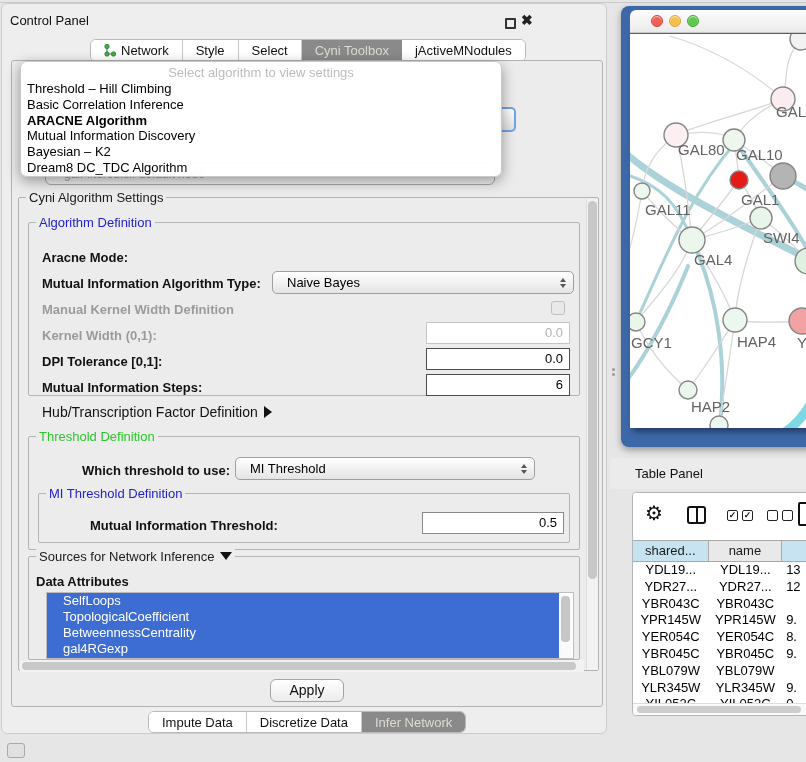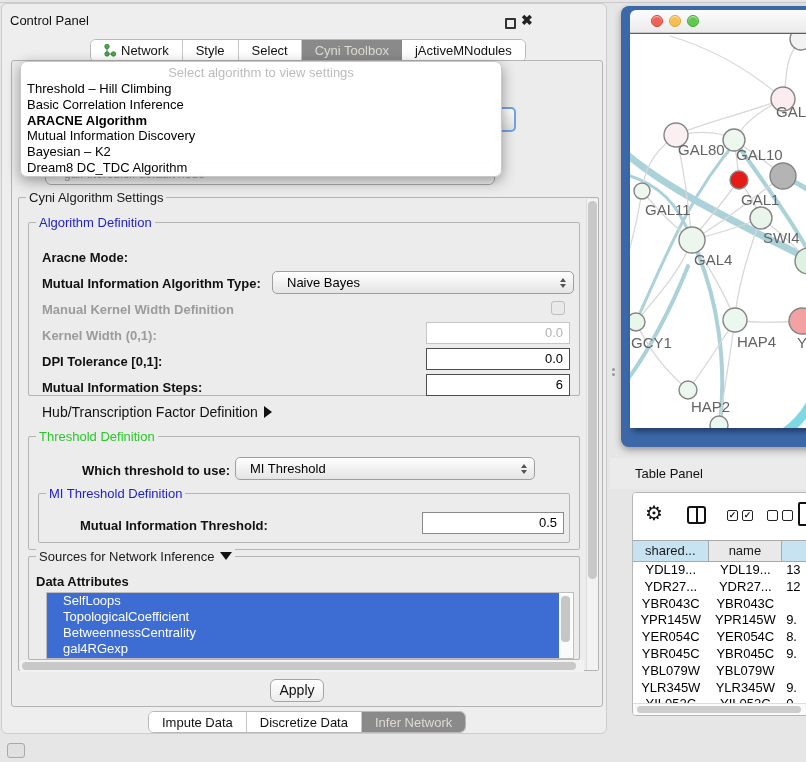--- a/index.html
+++ b/index.html
@@ -82,21 +82,21 @@
   .attr-item { font-size:13px; color:#fff; height:16px; line-height:16px; padding-left:16px; }
   .attr-sb { position:absolute; right:1px; top:1px; width:13px; height:64px; background:#fafafa; }
   .attr-thumb { position:absolute; left:2px; top:2px; width:9px; height:46px; background:#c6c6c6; border-radius:4px; }
 
   
   .v-scroll { position:absolute; left:584px; top:195px; width:12px; height:471px; background:#f2f2f2; border-left:1px solid #ddd; }
   .v-thumb  { position:absolute; left:1px; top:2px; width:9px; height:378px; background:#c8c8c8; border-radius:5px; }
   .h-scroll { position:absolute; left:18px; top:656px; width:564px; height:12px; background:#f2f2f2; }
   .h-thumb  { position:absolute; left:2px; top:2px; width:554px; height:8px; background:#c8c8c8; border-radius:4px; }
 
-  .apply-btn { position:absolute; left:268px; top:675px; width:54px; height:23px;
+  .apply-btn { position:absolute; left:268px; top:675px; width:74px; height:23px;
                background:linear-gradient(#ffffff,#ececec); border:1px solid #a5a5a5; border-radius:6px;
                font-size:14px; color:#111; text-align:center; line-height:21px; }
 
   .grip { position:absolute; left:7px; top:743px; width:18px; height:15px; background:#e0e0e0;
           border:1px solid #a9a9a9; border-radius:3px; }
   .divider-handle { position:absolute; left:612px; top:366px; width:4px; height:12px; }
   .divider-handle i { display:block; width:3px; height:3px; background:#9a9a9a; border-radius:50%; margin:2px 0; }
 
   
   .net-window { position:absolute; left:621px; top:6px; width:201px; height:441px;
@@ -234,21 +234,21 @@
     <div class="combo" style="left:233px;top:453px;width:300px;">
       <span class="val">MI Threshold</span>
       <span class="arrows">
           <i class="arr-up"></i>
           <i class="arr-dn"></i>
         </span>
     </div>
 
     <div class="group" style="left:36px;top:489px;width:532px;height:50px;"></div>
     <div class="gtitle blue" style="left:44px;top:482px;">MI Threshold Definition</div>
-    <div class="lbl" style="left:42px;top:514px;padding-left:36px;">Mutual Information Threshold:</div>
+    <div class="lbl" style="left:52px;top:514px;padding-left:36px;">Mutual Information Threshold:</div>
     <div class="field mid" style="left:420px;top:508px;width:142px;">0.5</div>
 
     <div class="group" style="left:26px;top:552px;width:552px;height:104px;"></div>
     <div class="gtitle black" style="left:34px;top:545px;">
       <span>Sources for Network Inference</span><span class="tri-down"></span>
     </div>
     <div class="lbl" style="left:34px;top:570px;">Data Attributes</div>
 
     <div class="attr-list">
       <div class="attr-rows" id="attr-rows">

